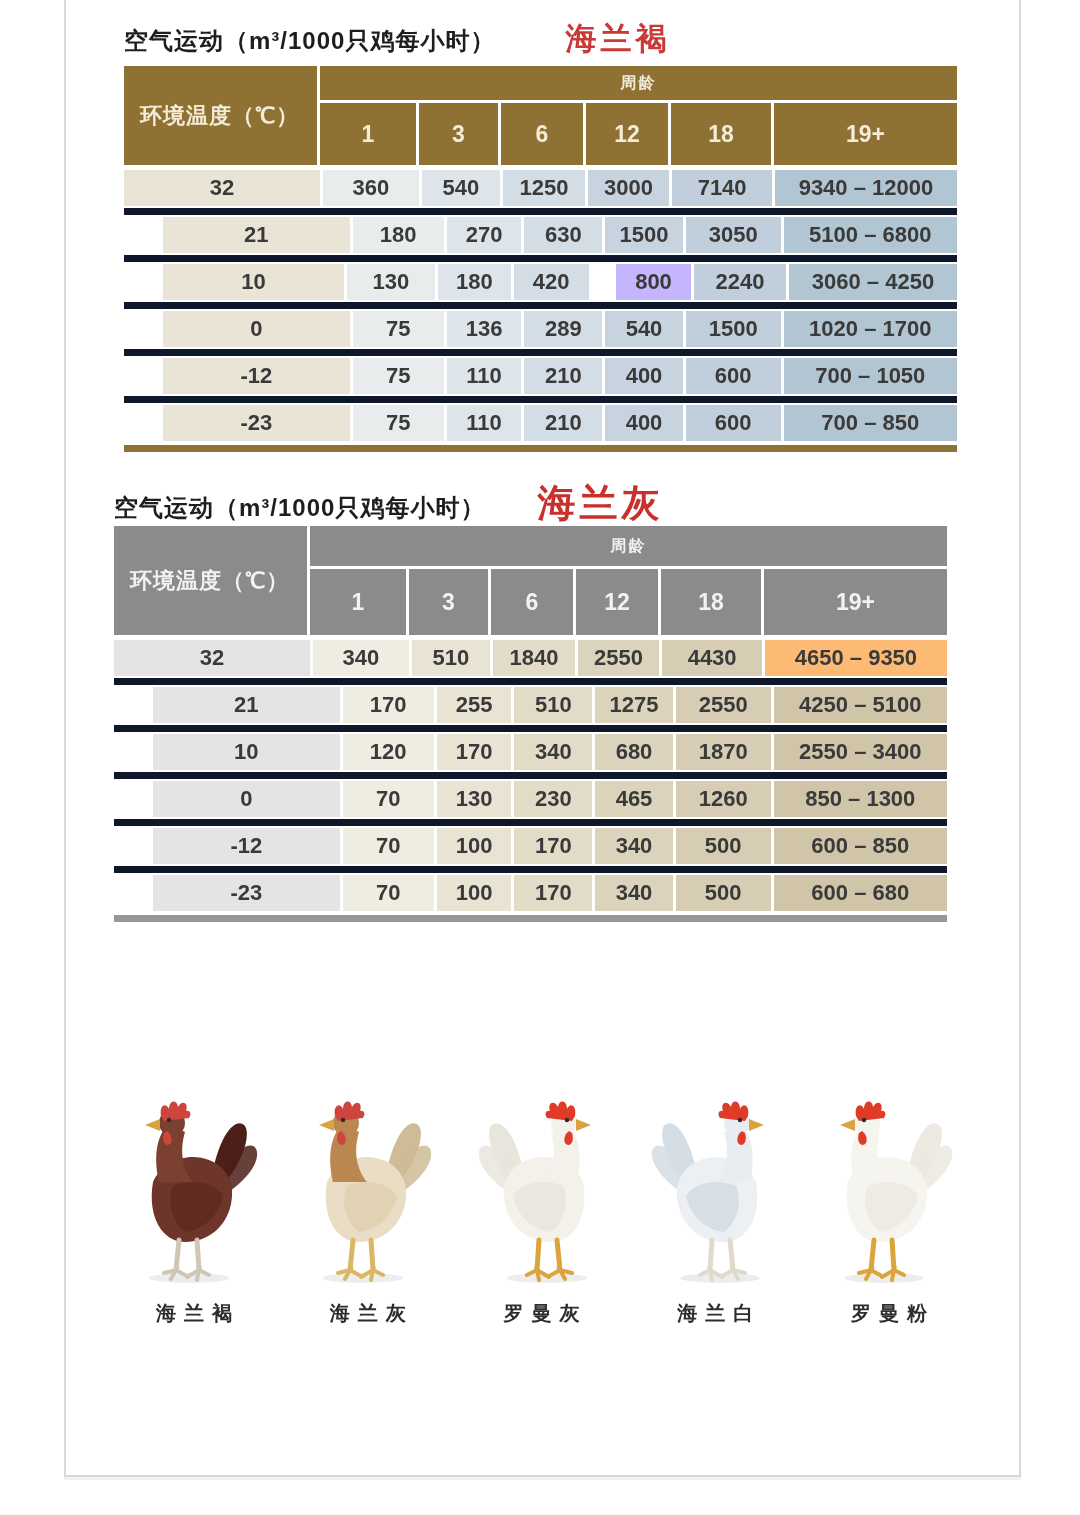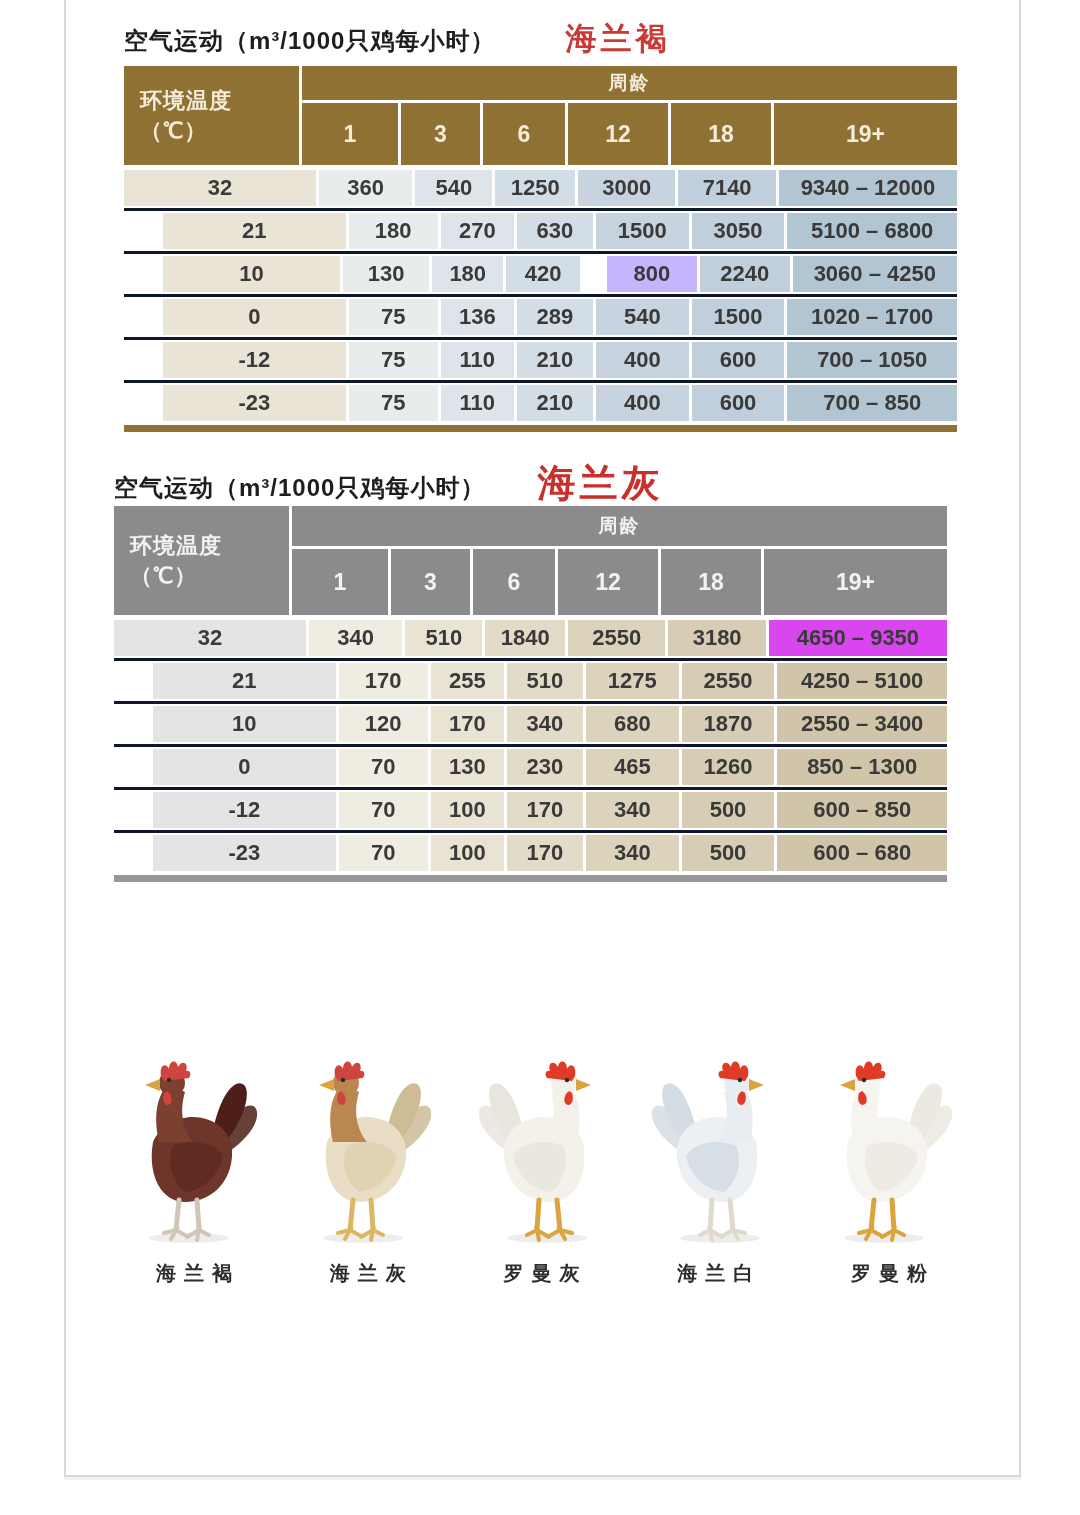--- a/index.html
+++ b/index.html
@@ -21,37 +21,37 @@
   .title-row{display:flex;align-items:baseline;margin-bottom:8px;height:40px;}
   .table-title{font-size:24px;font-weight:bold;color:#1e1e1e;letter-spacing:1px;}
   .annotation{font-weight:bold;font-size:31px;margin-left:70px;letter-spacing:4px;}
   .sec-1 .annotation{font-size:38px;margin-left:52px;}
   .aircalc{width:833px;}
   
   .cw-temp{width:197px;}
   .cw-0{width:96px;}
   .cw-1{width:79px;}
   .cw-2{width:82px;}
-  .cw-3{width:100px;}
+  .cw-3{width:82px;}
   .cw-4{width:100px;}
   .cw-5{width:183px;}
   .thead{display:flex;gap:3px;}
   .h-temp{display:flex;align-items:center;padding-left:16px;box-sizing:border-box;
           font-size:22px;font-weight:bold;letter-spacing:1px;}
   .h-right{flex:1;display:flex;flex-direction:column;gap:3px;}
   .h-group{height:34px;display:flex;align-items:center;justify-content:center;
-           font-size:19px;font-weight:bold;letter-spacing:2px;}
+           font-size:16px;font-weight:bold;letter-spacing:2px;}
   .sec-1 .h-group{height:40px;}
   .h-cols{display:flex;gap:3px;}
   .hcell{height:62px;display:flex;align-items:center;justify-content:center;
          font-size:23px;font-weight:bold;box-sizing:border-box;}
   .sec-1 .hcell{height:66px;}
   .tbody{margin-top:3px;}
   .trow{display:flex;gap:3px;padding:2px 0;background:#fff;}
-  .trow + .trow{border-top:3px solid #0f172a;padding-left:39px;}
+  .trow + .trow{border-top:7px solid #0f172a;padding-left:39px;}
   .cell{height:36px;display:flex;align-items:center;justify-content:center;
         font-size:22px;font-weight:bold;color:#3a3a3a;box-sizing:border-box;}
   .tbottom{height:7px;margin-top:2px;}
   
   .chickens{display:flex;justify-content:space-between;margin:168px 50px 0 48px;}
   .chicken{width:160px;display:flex;flex-direction:column;align-items:center;}
   .chicken svg{display:block;}
   .chicken.facing-right svg{transform:scaleX(-1);}
   .chicken figcaption{margin-top:10px;font-size:20px;font-weight:bold;color:#2d2d2d;
                       letter-spacing:8px;text-indent:8px;}
@@ -162,22 +162,22 @@
             </div>
         </div>
       </div>
       <div class="tbody">
           <div class="trow">
             <div class="cell cw-temp" style="background: rgb(228, 227, 229);">32</div>
             <div class="cell cw-0" style="background: rgb(239, 236, 225);">340</div>
             <div class="cell cw-1" style="background: rgb(233, 227, 212);">510</div>
             <div class="cell cw-2" style="background: rgb(226, 219, 200);">1840</div>
             <div class="cell cw-3" style="background: rgb(220, 211, 189);">2550</div>
-            <div class="cell cw-4" style="background: rgb(215, 205, 181);">3180</div>
-            <div class="cell cw-5" style="background: #d946ef;">4650 – 9350</div>
+            <div class="cell cw-4" style="background: rgb(215, 205, 181);">4430</div>
+            <div class="cell cw-5" style="background: #fdba74;">4650 – 9350</div>
           </div>
           <div class="trow">
             <div class="cell cw-temp" style="background: rgb(228, 227, 229);">21</div>
             <div class="cell cw-0" style="background: rgb(239, 236, 225);">170</div>
             <div class="cell cw-1" style="background: rgb(233, 227, 212);">255</div>
             <div class="cell cw-2" style="background: rgb(226, 219, 200);">510</div>
             <div class="cell cw-3" style="background: rgb(220, 211, 189);">1275</div>
             <div class="cell cw-4" style="background: rgb(215, 205, 181);">2550</div>
             <div class="cell cw-5" style="background: rgb(208, 197, 169);">4250 – 5100</div>
           </div>

